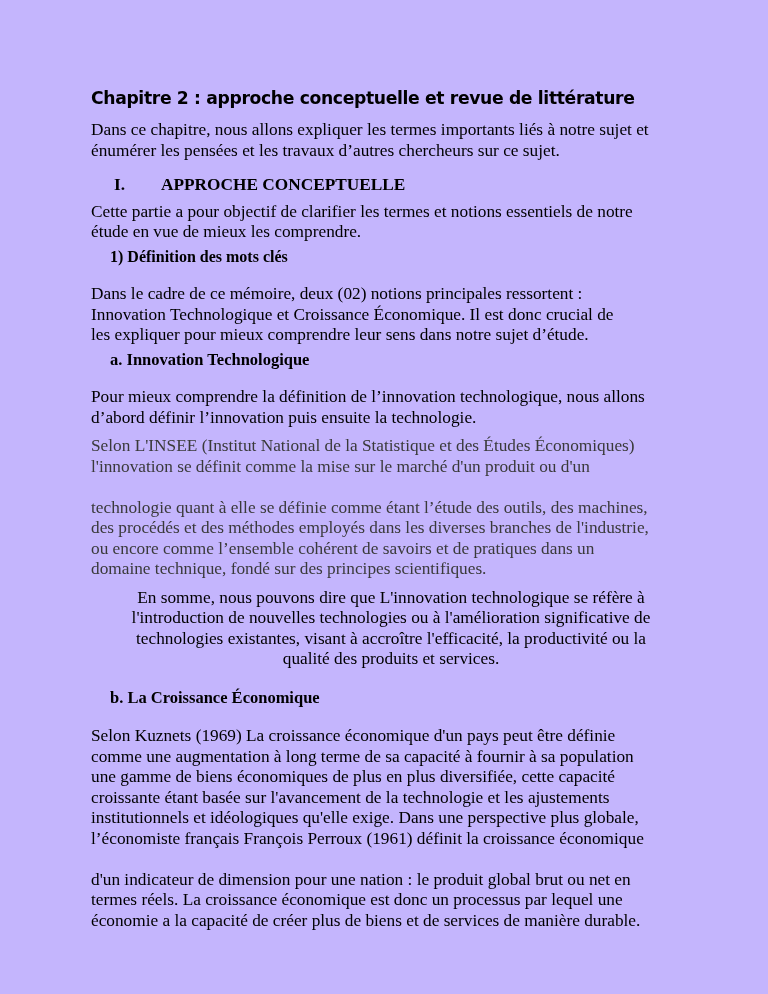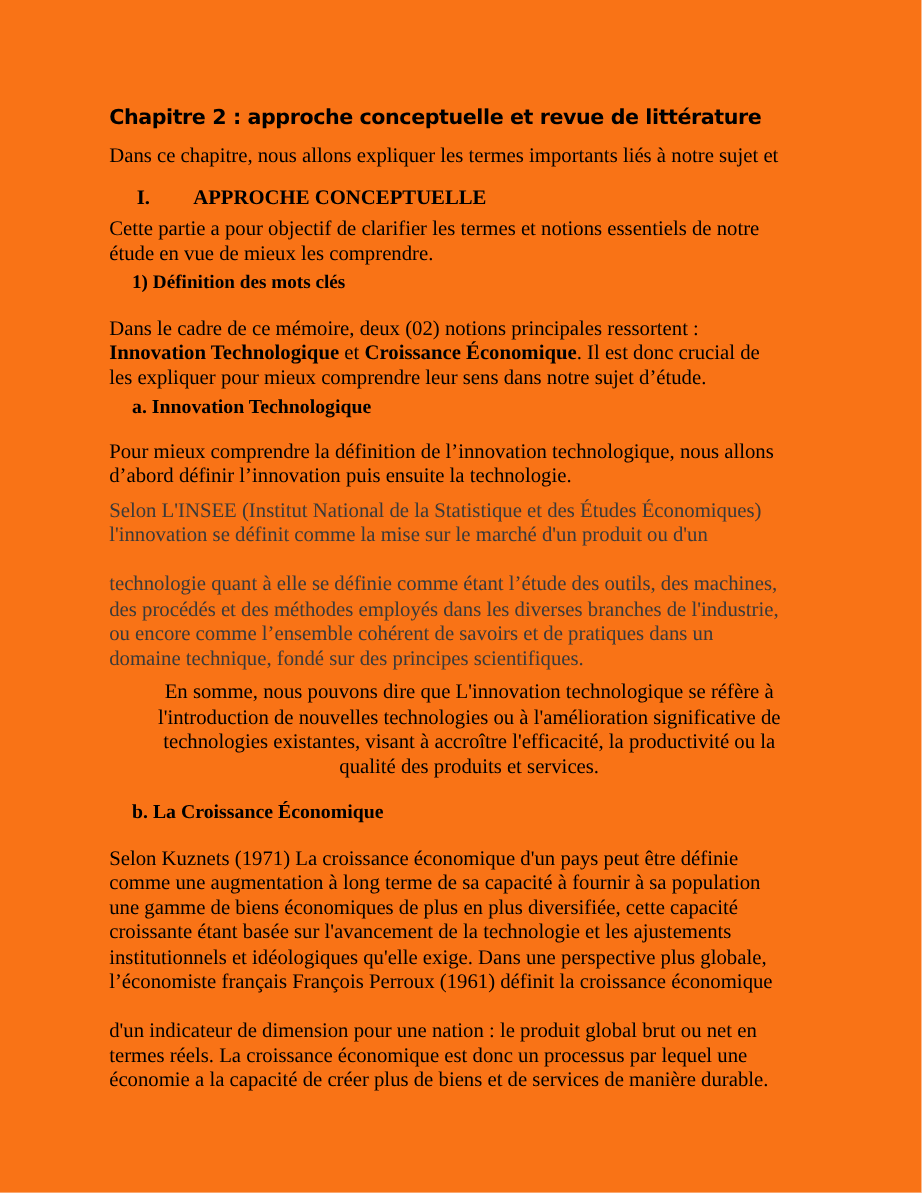--- a/index.html
+++ b/index.html
@@ -1,42 +1,43 @@
 <!DOCTYPE html>
 <html><head>
 <meta charset="utf-8">
 <style>
   html, body { margin: 0; padding: 0; background: #ffffff; }
   body { width: 768px; height: 994px; position: relative; overflow: hidden; }
-  .page { position: absolute; left: 0; top: 0; width: 768px; height: 994px; background: #f97316; }
+  .page { position: absolute; left: 0; top: 0; width: 768px; height: 994px; background: #c4b5fd; }
   .content { position: absolute; left: 91px; top: 86px; width: 600px; color: #000; }
   .chapter-title {
     font-family: "DejaVu Sans", "Liberation Sans", sans-serif;
     font-weight: bold; font-size: 17.2px; letter-spacing: -0.35px;
     margin: 0 0 10px 0; line-height: 24px; color: #000;
   }
   p.body { font-family: "Liberation Serif", "DejaVu Serif", serif; font-size: 17.3px; line-height: 20.5px; margin: 0; color: #000; }
   p.gray { color: #3a3a3a; }
   .sec-heading { font-family: "Liberation Serif", "DejaVu Serif", serif; font-weight: bold; font-size: 17.3px; line-height: 20.5px; margin: 0; }
   .roman { display: flex; padding-left: 23px; }
   .roman .num { width: 47px; }
   .sub1 { padding-left: 19px; font-size: 16px; }
   .sub-a { padding-left: 19px; font-size: 16.5px; }
-  b { font-weight: bold; }
+  b { font-weight: normal; }
 </style>
 </head>
 <body>
 
 <div class="page">
   <div class="content">
 
     <h1 class="chapter-title">Chapitre 2 : approche conceptuelle et revue de littérature</h1>
 
     <p class="body">
       <span>Dans ce chapitre, nous allons expliquer les termes importants liés à notre sujet et</span><br>
+      <span>énumérer les pensées et les travaux d’autres chercheurs sur ce sujet.</span>
     </p>
 
     <div class="sec-heading roman" style="margin-top:14px;">
       <span class="num">I.</span>
       <span>APPROCHE CONCEPTUELLE</span>
     </div>
 
     <p class="body" style="margin-top:6px;">
       <span>Cette partie a pour objectif de clarifier les termes et notions essentiels de notre</span><br>
       <span>étude en vue de mieux les comprendre.</span>
@@ -70,21 +71,21 @@
     <p class="body" style="margin-top:8px;text-align:center;">
       <span>En somme, nous pouvons dire que L'innovation technologique se réfère à</span><br>
       <span>l'introduction de nouvelles technologies ou à l'amélioration significative de</span><br>
       <span>technologies existantes, visant à accroître l'efficacité, la productivité ou la</span><br>
       <span>qualité des produits et services.</span>
     </p>
 
     <div class="sec-heading sub-a" style="margin-top:18px;">b.  La Croissance Économique</div>
 
     <p class="body" style="margin-top:18px;">
-      <span>Selon Kuznets (1971) La croissance économique d'un pays peut être définie</span><br>
+      <span>Selon Kuznets (1969) La croissance économique d'un pays peut être définie</span><br>
       <span>comme une augmentation à long terme de sa capacité à fournir à sa population</span><br>
       <span>une gamme de biens économiques de plus en plus diversifiée, cette capacité</span><br>
       <span>croissante étant basée sur l'avancement de la technologie et les ajustements</span><br>
       <span>institutionnels et idéologiques qu'elle exige. Dans une perspective plus globale,</span><br>
       <span>l’économiste français François Perroux (1961) définit la croissance économique</span><br>
       <br>
       <span>d'un indicateur de dimension pour une nation : le produit global brut ou net en</span><br>
       <span>termes réels. La croissance économique est donc un processus par lequel une</span><br>
       <span>économie a la capacité de créer plus de biens et de services de manière durable.</span>
     </p>

